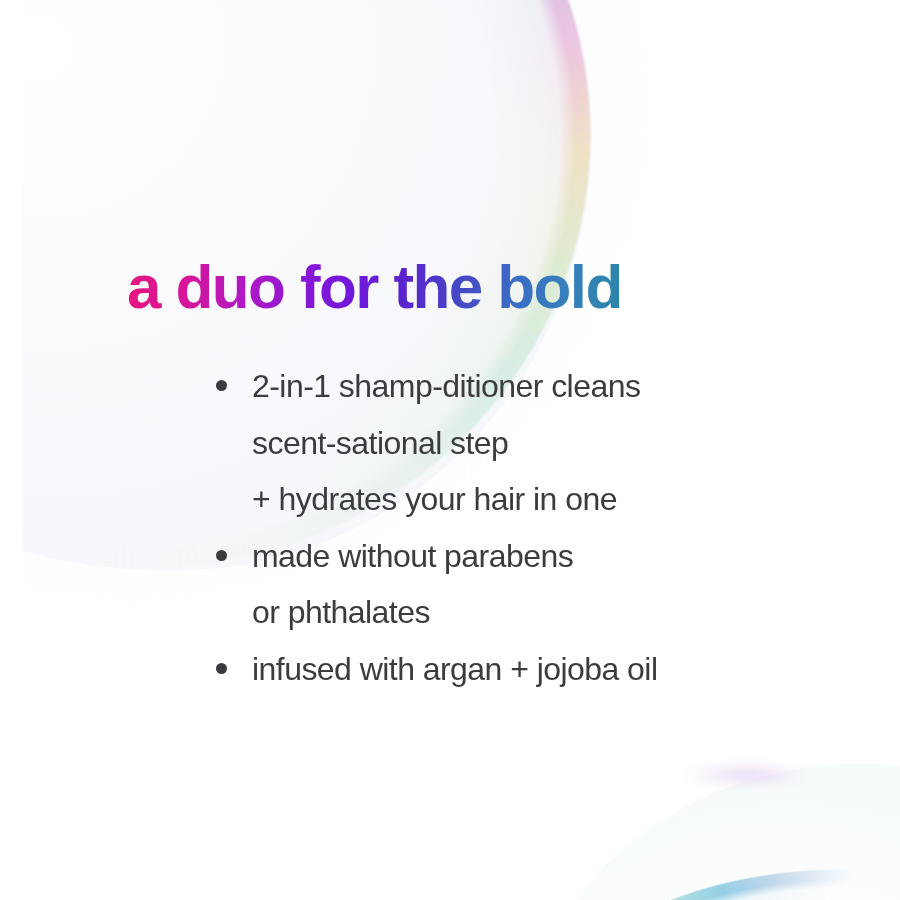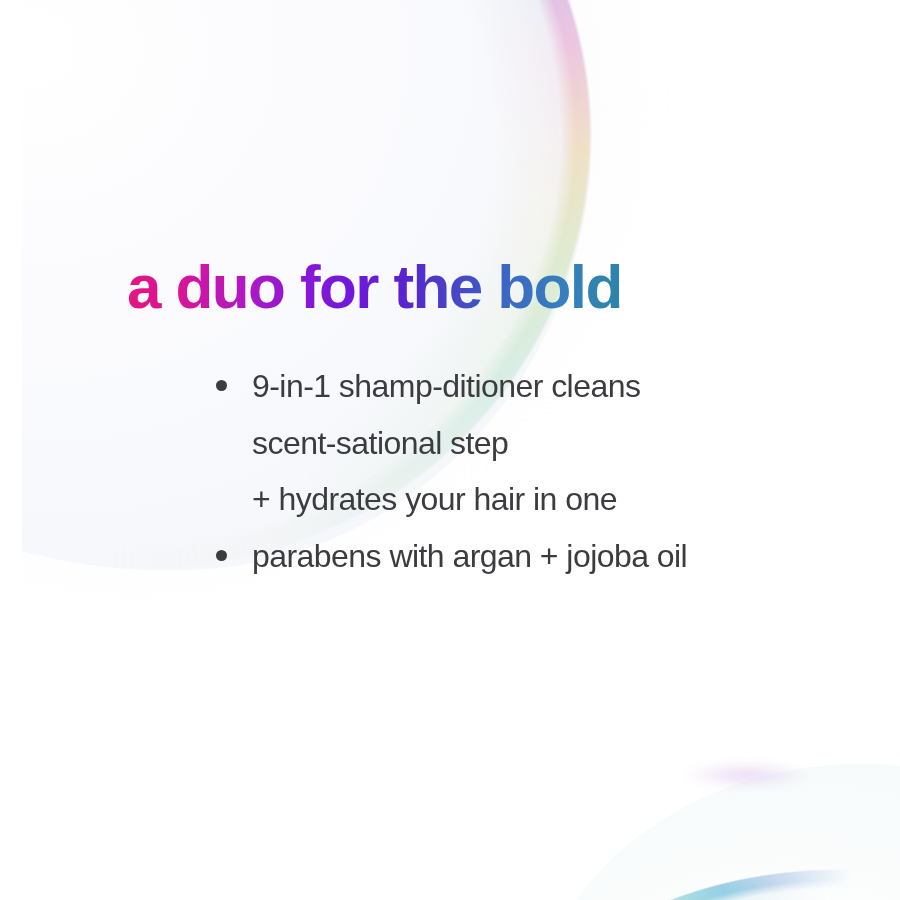--- a/index.html
+++ b/index.html
@@ -298,25 +298,29 @@
     <div class="bubble-br-flare"></div>
   </div>
 
   <div class="content">
 
     <h1 class="headline">a duo for the bold</h1>
 
     <ul class="bullets">
 
       <li class="bullet-item">
-        <span class="bullet-line">9-in-1 shamp-ditioner cleans</span>
+        <span class="bullet-line">2-in-1 shamp-ditioner cleans</span>
         <span class="bullet-line">scent-sational step</span>
         <span class="bullet-line">+ hydrates your hair in one</span>
       </li>
 
-
       <li class="bullet-item">
-        <span class="bullet-line">parabens with argan + jojoba oil</span>
+        <span class="bullet-line">made without parabens</span>
+        <span class="bullet-line">or phthalates</span>
+      </li>
+
+      <li class="bullet-item">
+        <span class="bullet-line">infused with argan + jojoba oil</span>
       </li>
 
     </ul>
   </div>
 </div>
 
 </body></html>

